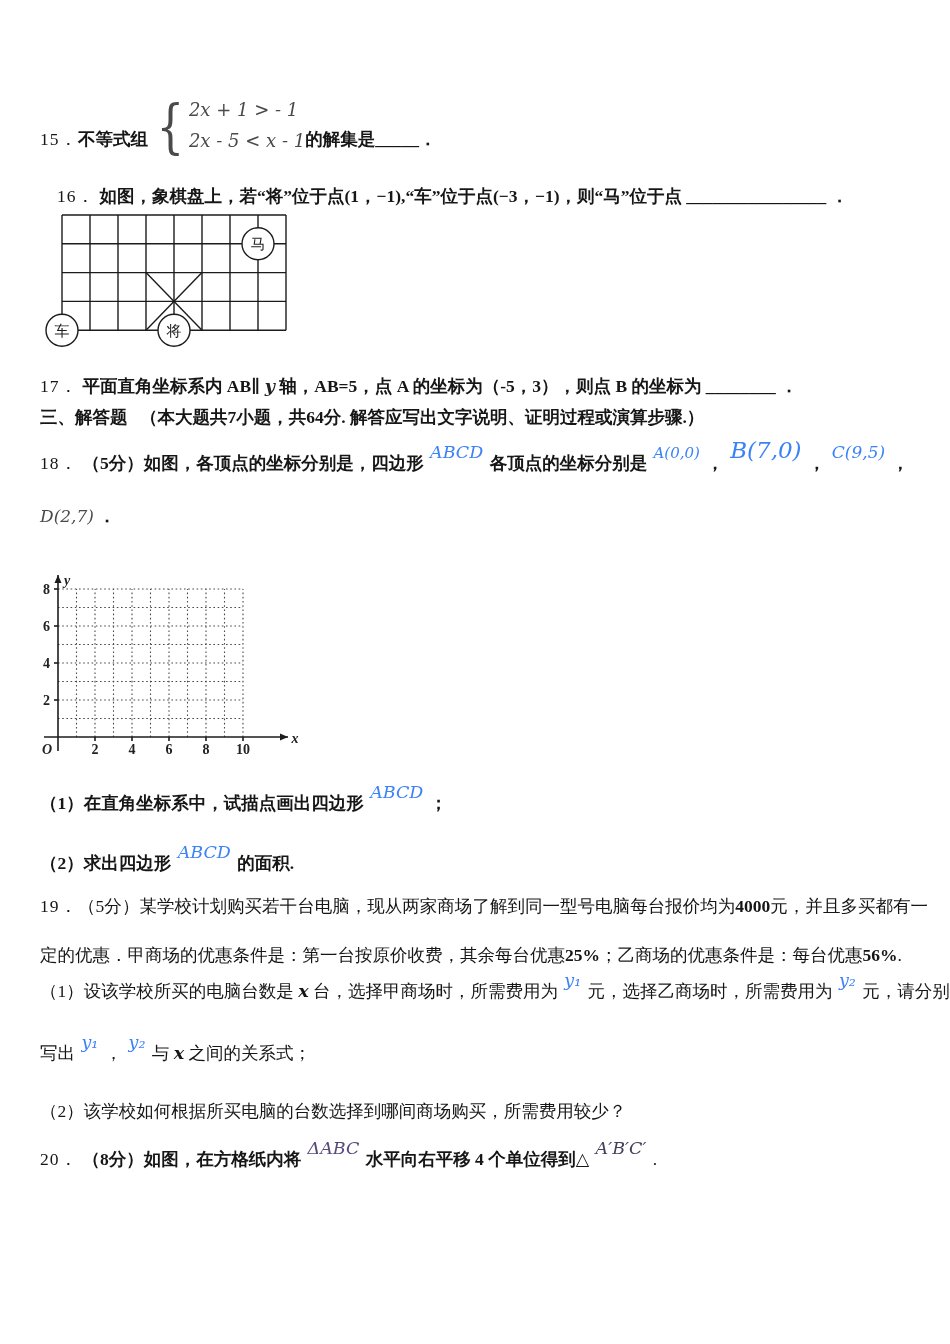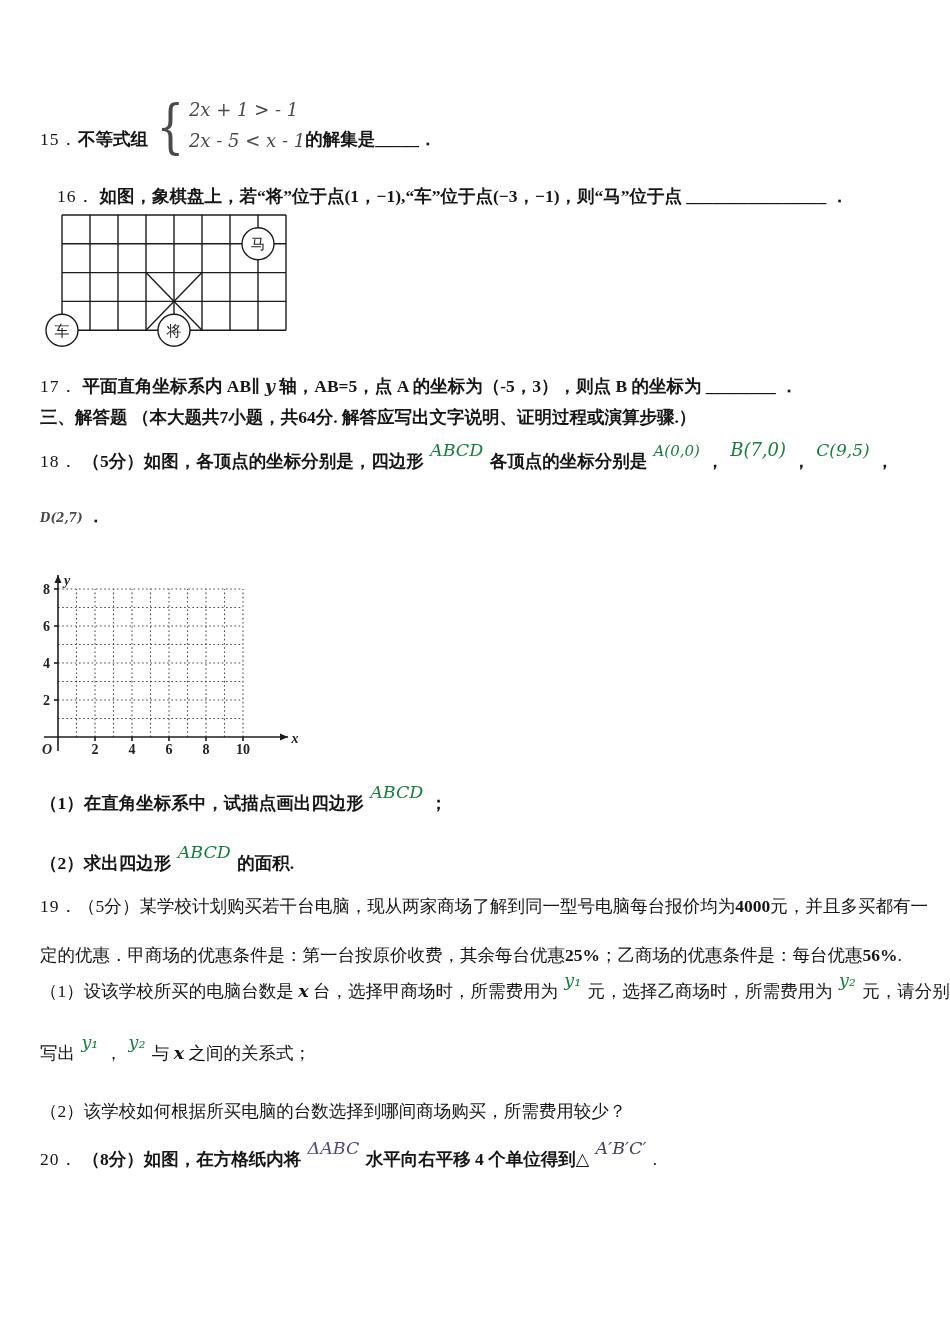--- a/index.html
+++ b/index.html
@@ -5,21 +5,21 @@
   html,body{margin:0;padding:0;background:#fff;}
   #page{
     position:relative;width:950px;height:1344px;background:#ffffff;
     font-family:"Liberation Serif","DejaVu Serif",serif;
     color:#161616;font-size:17.5px;overflow:hidden;
   }
   .line{position:absolute;left:40px;white-space:nowrap;line-height:26px;}
   .cn-b{font-weight:bold;}
   .num{font-weight:normal;letter-spacing:1px;}
   .math{font-family:"DejaVu Serif",serif;font-style:italic;color:#4a4a4a;}
-  .math-up{font-family:"DejaVu Serif",serif;font-style:italic;color:#15803d;
+  .math-up{font-family:"DejaVu Serif",serif;font-style:italic;color:#3b82f6;
     display:inline-block;position:relative;top:-11px;padding:0 2px;}
   .math-purple{color:#57497b;}
   .math-dark{color:#44405c;}
   .bold-it{font-weight:bold;font-style:italic;font-family:"DejaVu Serif",serif;}
   .blank{letter-spacing:0;font-weight:bold;}
   .q15-row{display:flex;align-items:flex-end;}
   .q15-row .txt{margin-bottom:4px;}
   .brace{font-family:"DejaVu Serif",serif;font-size:58px;font-weight:400;color:#4a4a4a;
     line-height:58px;display:inline-block;transform:scaleX(.75);margin:0 0 0 4px;}
   .cases{display:inline-block;line-height:31px;font-size:18px;margin-bottom:0;}
@@ -87,38 +87,38 @@
     <span class="num">17．</span>
     <span class="cn-b">平面直角坐标系内 AB∥</span>
     <span class="cn-b math" style="color:#222;">y</span>
     <span class="cn-b">轴，AB=5，点 A 的坐标为（-5，3），则点  B 的坐标为</span>
     <span class="blank">________</span>
     <span class="cn-b">．</span>
   </div>
 
   <div class="line" style="top:404px;">
     <span class="cn-b">三、解答题</span>
-    <span class="cn-b" style="">（本大题共7小题，共64分. 解答应写出文字说明、证明过程或演算步骤.）</span>
+    <span class="cn-b" style="margin-left:8px;">（本大题共7小题，共64分. 解答应写出文字说明、证明过程或演算步骤.）</span>
   </div>
 
   <div class="line" style="top:448px;">
     <span class="num">18．</span>
     <span class="cn-b">（5分）如图，各顶点的坐标分别是，四边形</span>
     <span class="math-up">ABCD</span>
     <span class="cn-b">各顶点的坐标分别是</span>
     <span class="math-up" style="font-size:15px;">A(0,0)</span>
     <span class="cn-b">，</span>
-    <span class="math-up" style="font-size:18px;">B(7,0)</span>
+    <span class="math-up" style="font-size:23px;">B(7,0)</span>
     <span class="cn-b">，</span>
     <span class="math-up" style="font-size:17px;">C(9,5)</span>
     <span class="cn-b">，</span>
   </div>
 
   <div class="line" style="top:503px;">
-    <span class="math" style="font-size:12px;font-weight:bold;">D(2,7)</span>
+    <span class="math" style="font-size:17px;">D(2,7)</span>
     <span class="cn-b">．</span>
   </div>
 
   <svg width="270" height="212" viewBox="0 0 270 212" style="position:absolute;left:38px;top:555px;">
 
     <g stroke="#4a4a4a" stroke-width="1.1" stroke-dasharray="1.6 2.6">
       <line x1="38.5" y1="182" x2="38.5" y2="34"></line>
       <line x1="57" y1="182" x2="57" y2="34"></line>
       <line x1="75.5" y1="182" x2="75.5" y2="34"></line>
       <line x1="94" y1="182" x2="94" y2="34"></line>

